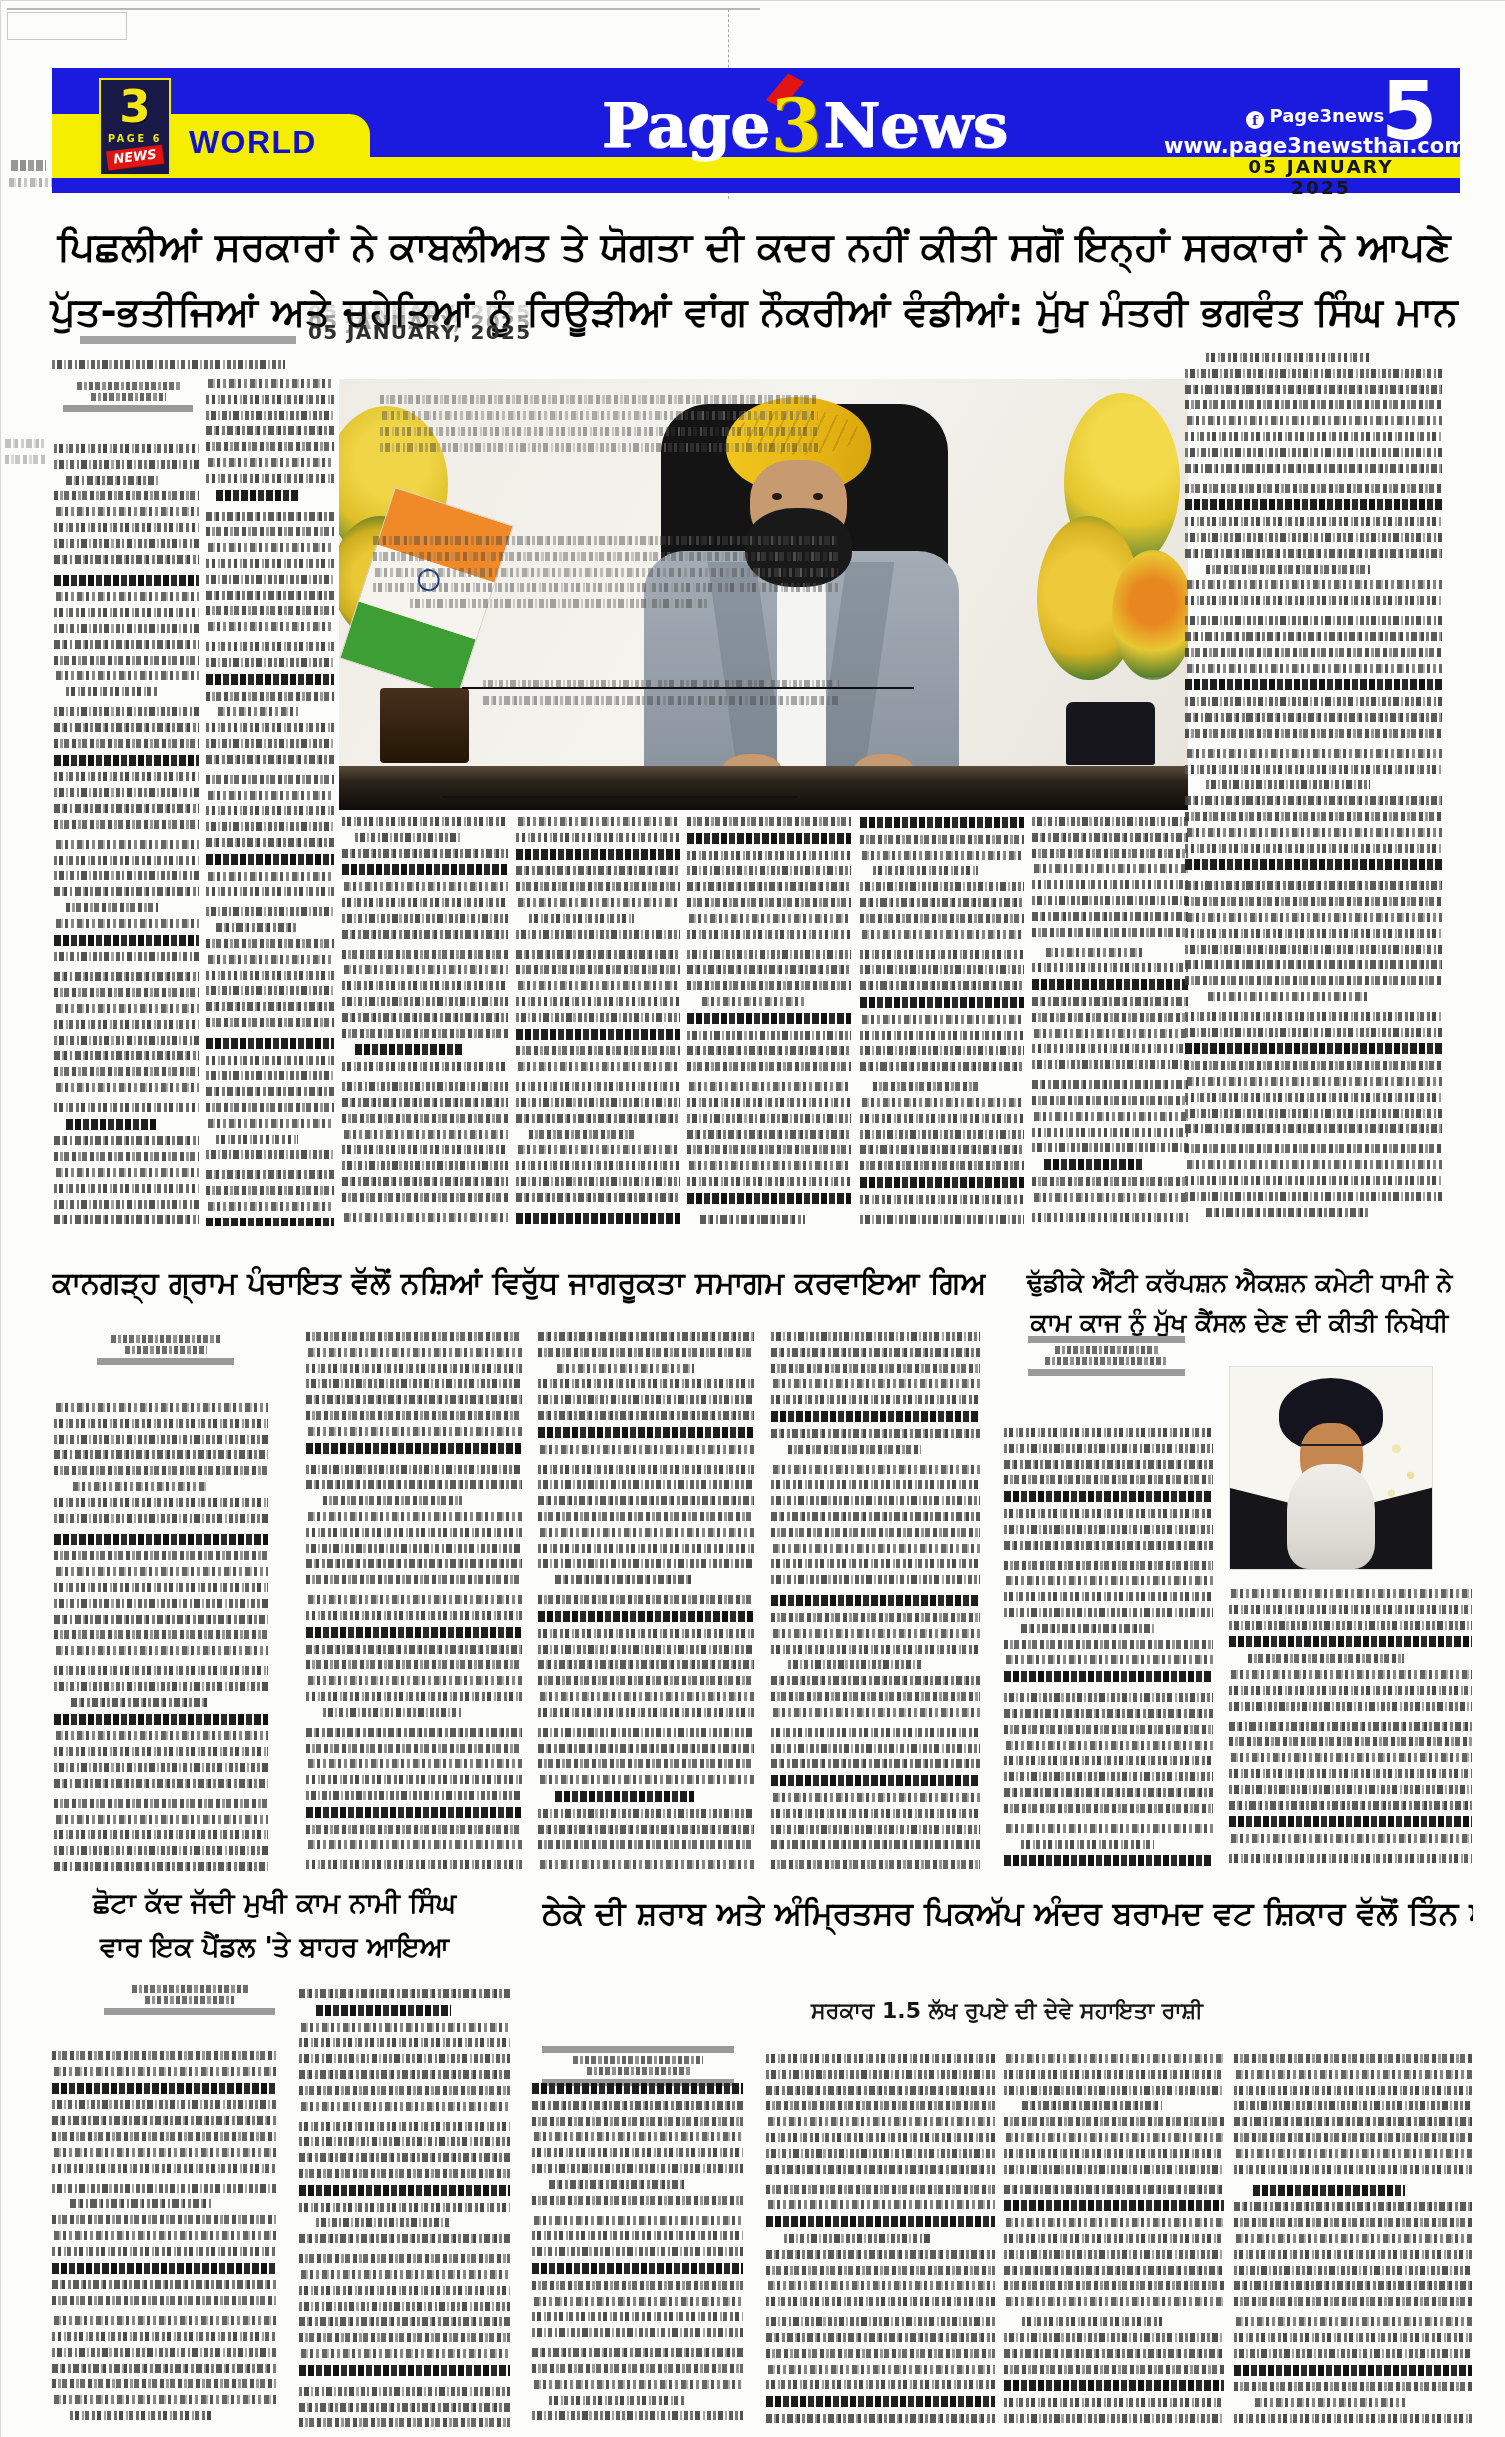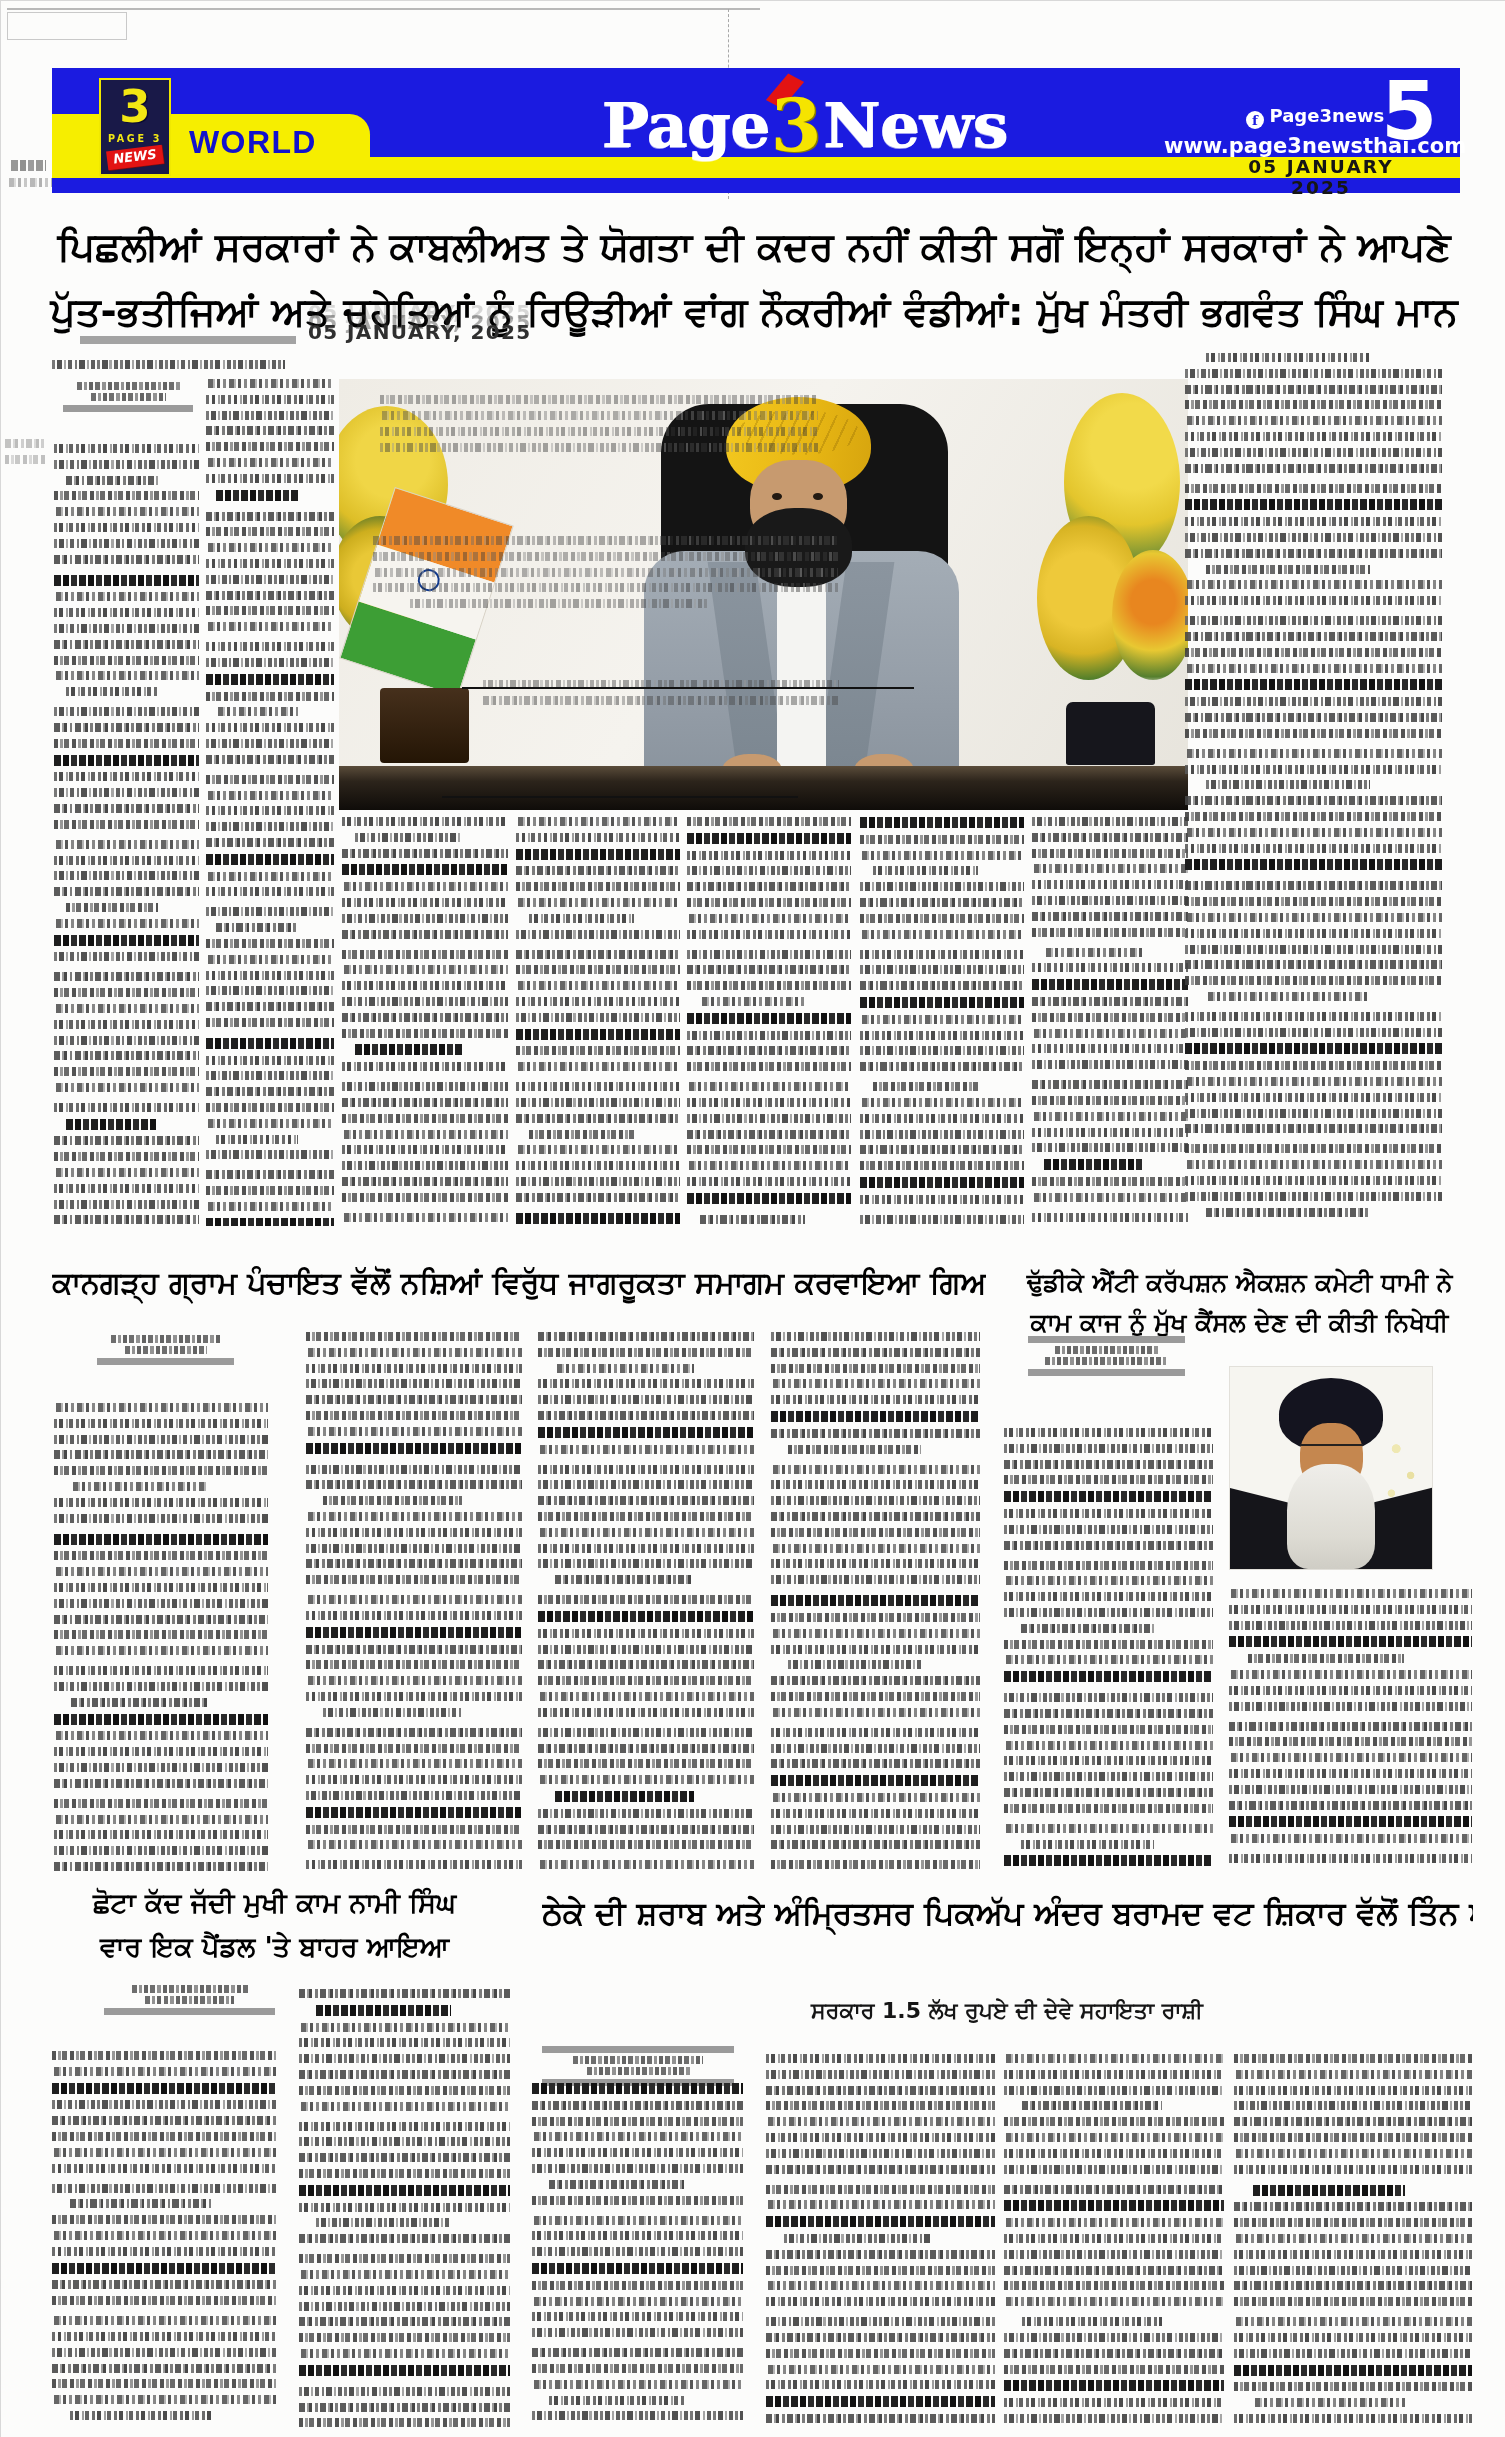--- a/index.html
+++ b/index.html
@@ -119,21 +119,21 @@
       <i class="nl v0"></i>
     </div>
 
   <div class="abs mh" style="left:51px;top:67px;width:1408px;height:125px;">
     <div class="abs mh-ystrip" style="left:0;top:89px;width:1408px;height:20.5px;"></div>
     <div class="abs world-ribbon" style="left:0;top:46px;width:318px;height:64px;"></div>
     <div class="abs world-txt" style="left:137px;top:56px;">WORLD</div>
 
     <div class="abs logo-box" style="left:47px;top:9.6px;width:72px;height:98px;">
       <div class="logo-3">3</div>
-      <div class="logo-page3">PAGE 3</div>
+      <div class="logo-page3">PAGE 6</div>
       <div class="logo-news">NEWS</div>
     </div>
 
     <div class="abs paper-title" style="left:506px;top:9.6px;width:493px;text-align:center;">
       <span class="red-slash" style="left:218px;top:-4.1px;"></span>
       <span class="t1">Page</span><span class="t2">3</span><span class="t3">News</span>
     </div>
 
     <div class="abs mh-small" style="left:1194px;top:37px;font-size:18px;">
       <span class="fb-dot">f</span><span>Page3news</span>

